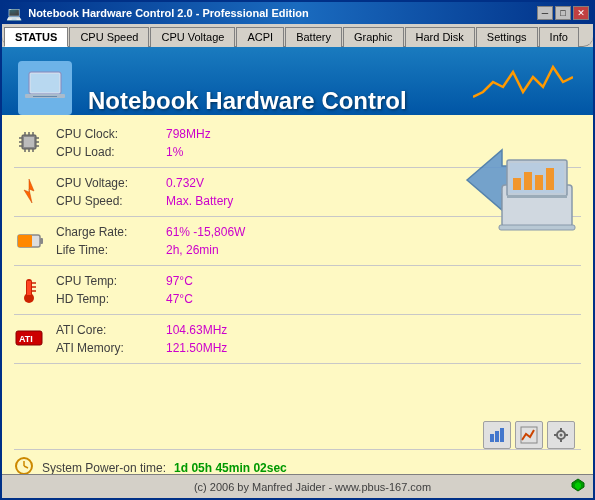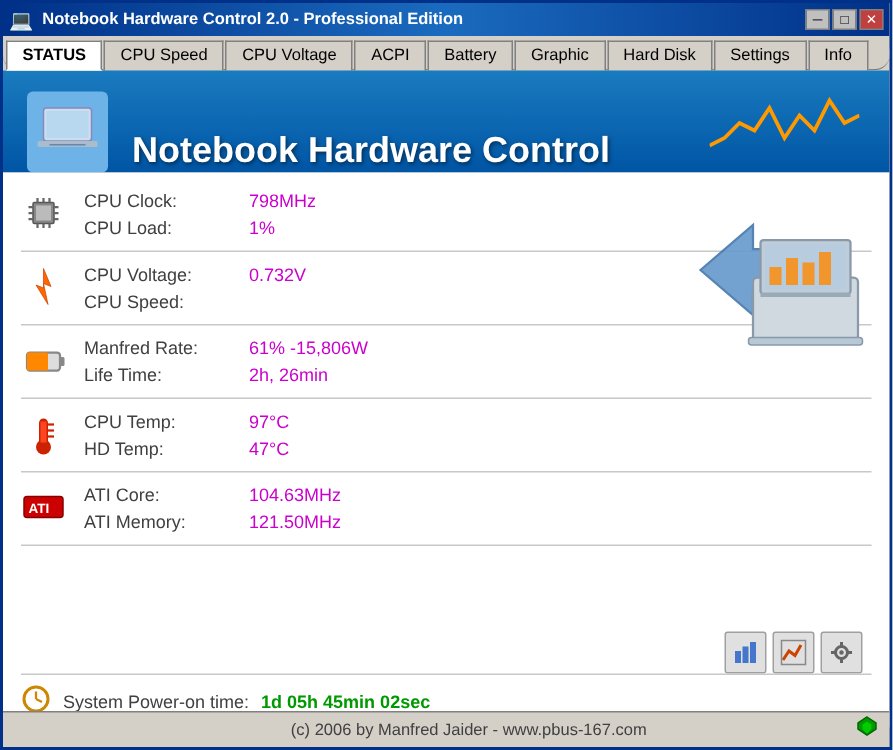--- a/index.html
+++ b/index.html
@@ -252,21 +252,21 @@
     </div>
     <div style="font-size:24px; font-weight:bold; color:white; text-shadow:1px 1px 3px rgba(0,0,0,0.5);">Notebook Hardware Control</div>
 
     <div id="header-wave">
       <svg width="100" height="50" viewBox="0 0 100 50">
         <polyline points="0,40 10,35 20,25 30,30 40,15 50,35 60,20 70,30 80,10 90,25 100,20" fill="none" stroke="#ff9900" stroke-width="2.5"></polyline>
       </svg>
     </div>
   </div>
 
-  <div id="main-content" style="height:370px; background:#ffffff; padding: 10px 12px; position:relative;">
+  <div id="main-content" style="height:370px; background:#fef9c3; padding: 10px 12px; position:relative;">
 
     <div class="info-section">
       <div class="section-icon">
         <svg width="30" height="30" viewBox="0 0 30 30">
           <rect x="8" y="8" width="14" height="14" rx="1" fill="#888" stroke="#555" stroke-width="1"></rect>
           <rect x="10" y="10" width="10" height="10" fill="#bbb"></rect>
           <line x1="11" y1="5" x2="11" y2="8" stroke="#666" stroke-width="1.5"></line>
           <line x1="15" y1="5" x2="15" y2="8" stroke="#666" stroke-width="1.5"></line>
           <line x1="19" y1="5" x2="19" y2="8" stroke="#666" stroke-width="1.5"></line>
           <line x1="11" y1="22" x2="11" y2="25" stroke="#666" stroke-width="1.5"></line>
@@ -298,35 +298,36 @@
           <polygon points="15,3 20,15 15,13 18,27 10,14 15,16" fill="#ff6600" stroke="#cc4400" stroke-width="0.5"></polygon>
         </svg>
       </div>
       <div class="section-data">
         <div class="data-row">
           <span class="data-label">CPU Voltage:</span>
           <span class="data-value">0.732V</span>
         </div>
         <div class="data-row">
           <span class="data-label">CPU Speed:</span>
+          <span class="data-value">Max. Battery</span>
         </div>
       </div>
     </div>
 
     <div class="info-section">
       <div class="section-icon">
         <svg width="30" height="30" viewBox="0 0 30 30">
           <rect x="4" y="10" width="22" height="12" rx="2" fill="#ddd" stroke="#888" stroke-width="1.5"></rect>
           <rect x="4" y="10" width="14" height="12" rx="1" fill="#ff8800"></rect>
           <rect x="26" y="13" width="3" height="6" rx="1" fill="#888"></rect>
         </svg>
       </div>
       <div class="section-data">
         <div class="data-row">
-          <span class="data-label">Manfred Rate:</span>
+          <span class="data-label">Charge Rate:</span>
           <span class="data-value">61%  -15,806W</span>
         </div>
         <div class="data-row">
           <span class="data-label">Life Time:</span>
           <span class="data-value">2h, 26min</span>
         </div>
       </div>
     </div>
 
     <div class="info-section">

